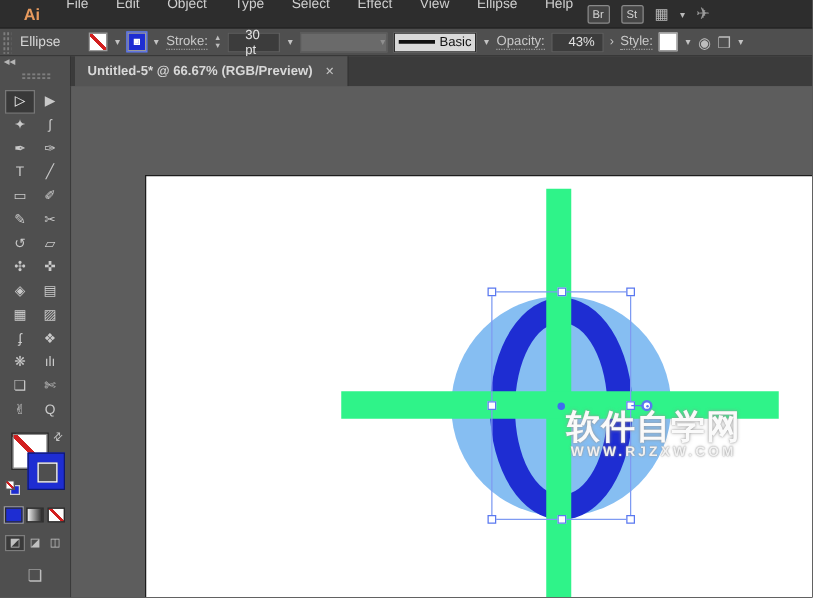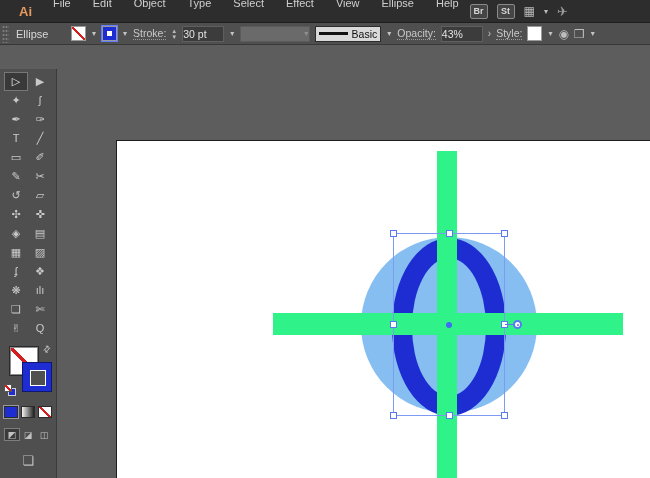--- a/index.html
+++ b/index.html
@@ -4,36 +4,36 @@
 <style>
   html,body{margin:0;padding:0;background:#222;}
   *{box-sizing:border-box;font-family:"Liberation Sans","DejaVu Sans",sans-serif;}
   #app{position:relative;width:650px;height:478px;overflow:hidden;background:#5d5d5d;user-select:none;}
 
   
   .menubar{position:absolute;left:0;top:0;width:650px;height:23px;background:#2d2d2d;display:flex;align-items:center;border-bottom:1px solid #1f1f1f;}
   .ai-logo{color:#e79a5e;font-weight:bold;font-size:13px;padding:0 10px 0 19px;}
   .menu-item{color:#cfcfcf;font-size:11px;padding:0 11px;height:38px;line-height:23px;cursor:default;}
   .menubar-right{margin-left:auto;display:flex;align-items:center;gap:9px;padding-right:170px;}
-  .mini-btn{width:18px;height:15px;background:#454545;border:1px solid #8a8a8a;border-radius:2px;color:#d6d6d6;font-size:9px;font-weight:bold;display:flex;align-items:center;justify-content:center;}
+  .mini-btn{width:18px;height:15px;background:#454545;border:1px solid #8a8a8a;border-radius:2px;color:#d6d6d6;font-size:9px;font-weight:normal;display:flex;align-items:center;justify-content:center;}
   .ws-ico{color:#b9b9b9;font-size:12px;}
   .chev{color:#b9b9b9;font-size:8px;}
   .sync-ico{color:#9a9a9a;font-size:13px;}
 
   
   .controlbar{position:absolute;left:0;top:23px;width:650px;height:22px;background:#4f4f4f;border-bottom:1px solid #383838;display:flex;align-items:center;gap:5px;}
   .cb-grip{width:7px;height:18px;margin-left:2px;background:radial-gradient(#7d7d7d 1px,transparent 1.1px);background-size:3px 4px;}
   .tool-name{color:#d8d8d8;font-size:11px;width:52px;padding-left:2px;}
   .swatch{width:15px;height:15px;border:1px solid #9a9a9a;background:#fff;position:relative;}
   .swatch.none{background:linear-gradient(45deg,#fff 43%,#d21f1f 43%,#d21f1f 57%,#fff 57%);}
   .swatch.stroke-blue{background:#1e2dd2;box-shadow:inset 0 0 0 4px #1e2dd2,inset 0 0 0 5px #fff,0 0 0 1px #5f7dff;}
   .swatch.stroke-blue::after{content:"";position:absolute;left:5px;top:5px;width:3px;height:3px;background:#fff;}
   .cb-label{color:#c9c9c9;font-size:10.5px;border-bottom:1px dotted #9a9a9a;line-height:12px;}
   .stepper{display:flex;flex-direction:column;justify-content:center;color:#bdbdbd;font-size:6px;line-height:6px;}
-  .val-box{height:16px;background:#3c3c3c;border:1px solid #5f5f5f;color:#e2e2e2;font-size:10.5px;display:flex;align-items:center;padding:0 0;}
+  .val-box{height:16px;background:#3c3c3c;border:1px solid #5f5f5f;color:#e2e2e2;font-size:10.5px;display:flex;align-items:center;padding:0 13px;}
   .dd-chev{color:#c3c3c3;font-size:8px;padding:0 1px;}
   .disabled-dd{width:70px;height:16px;background:#6a6a6a;border:1px solid #5a5a5a;display:flex;align-items:center;justify-content:flex-end;}
   .disabled-dd .dd-chev{color:#8f8f8f;}
   .brush-dd{width:66px;height:16px;background:#d9d9d9;border:1px solid #2c2c2c;display:flex;align-items:center;gap:4px;padding:0 3px;}
   .brush-line{width:38px;height:3px;background:#111;}
   .brush-name{color:#111;font-size:10.5px;}
   .gt-btn{color:#c3c3c3;font-size:10px;}
   .cb-ico{color:#bdbdbd;font-size:12px;}
 
   
@@ -144,20 +144,30 @@
     <span class="val-box" style="width:42px">43%</span>
     <span class="gt-btn">›</span>
     <span class="cb-label">Style:</span>
     <span class="swatch"></span>
     <span class="dd-chev">▾</span>
     <span class="cb-ico">◉</span>
     <span class="cb-ico">❒</span>
     <span class="dd-chev">▾</span>
   </div>
 
+  <div class="tabstrip">
+    <div class="tools-header">
+      <span class="collapse-btn" style="font-size:6px;">◀◀</span>
+      <span class="panel-grip"></span>
+    </div>
+    <div class="doc-tab">
+      <span class="doc-tab-title">Untitled-5* @ 66.67% (RGB/Preview)</span>
+      <span class="tab-close" style="font-size:9px;">✕</span>
+    </div>
+  </div>
 
   <div class="toolbar">
     <div class="tool-grid">
         <div class="tool selected">
           <span class="tglyph">▷</span>
         </div>
         <div class="tool">
           <span class="tglyph">▶</span>
         </div>
         <div class="tool">
@@ -280,15 +290,19 @@
       <span class="handle h-w"></span>
       <span class="handle h-e"></span>
       <span class="handle h-sw"></span>
       <span class="handle h-s"></span>
       <span class="handle h-se"></span>
     </div>
     <div class="shape center-dot"></div>
     <div class="shape widget-line"></div>
     <div class="shape widget-circle"></div>
 
+    <div class="shape watermark">
+      <div class="wm-line1">软件自学网</div>
+      <div class="wm-line2">WWW.RJZXW.COM</div>
+    </div>
   </div>
 
 </div>
 
 </body></html>

